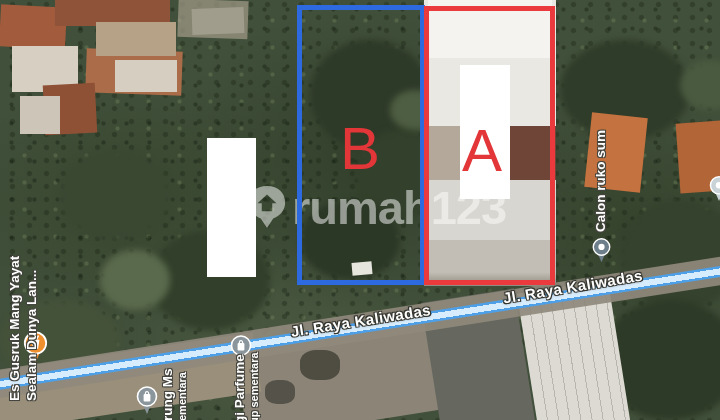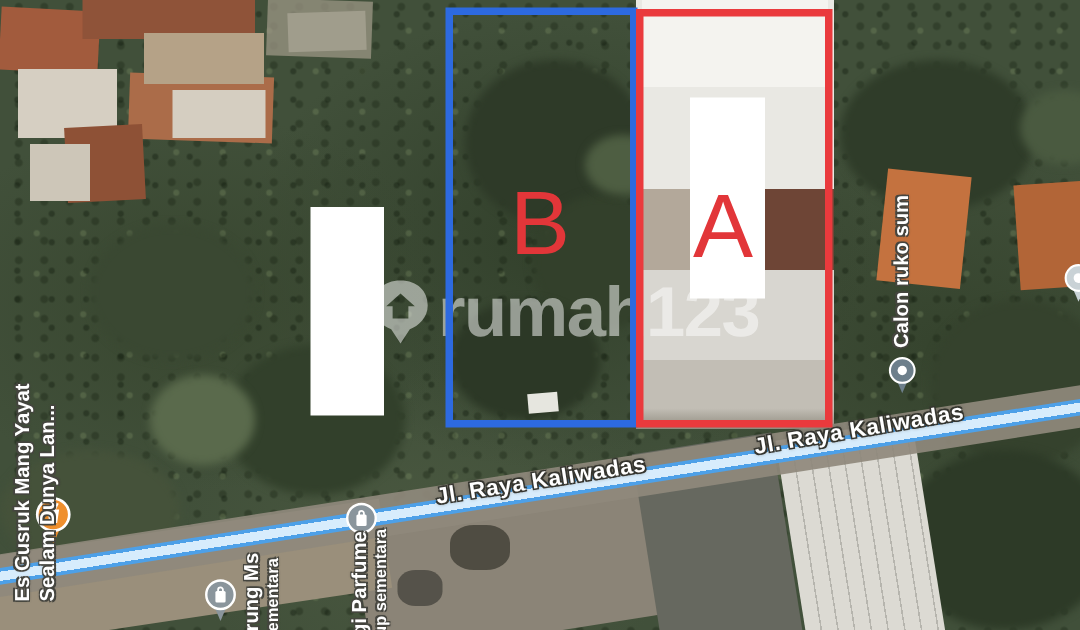--- a/index.html
+++ b/index.html
@@ -27,21 +27,21 @@
   
   .asphalt{left:-8px;top:371px;width:760px;height:28px;background:rgba(143,137,124,.92);
            transform:rotate(-8.9deg);transform-origin:0 50%;z-index:3;}
   .road-band{left:-8px;top:379.5px;width:760px;height:11px;
              transform:rotate(-8.9deg);transform-origin:0 50%;z-index:3;}
   .road-label{z-index:4;color:#fff;font-size:15px;font-weight:bold;letter-spacing:.4px;
               text-shadow:-1px -1px 0 #35352f,1px -1px 0 #35352f,-1px 1px 0 #35352f,
                            1px 1px 0 #35352f,0 0 3px #35352f;white-space:nowrap;}
 
   
-  .watermark{left:246px;top:184px;z-index:5;display:flex;align-items:flex-end;gap:4px;
+  .watermark{left:246px;top:184px;z-index:5;display:flex;align-items:flex-start;gap:4px;
              opacity:.5;pointer-events:none;}
   .watermark-text{color:#fff;font-size:47px;font-weight:bold;letter-spacing:-1px;line-height:1;}
 
   
   .white-rect{background:#fff;z-index:6;}
   .plot-box{z-index:7;background:transparent;box-sizing:border-box;}
   .plot-letter{z-index:8;color:#e23639;font-size:60px;line-height:66px;text-align:center;}
 
   
   .poi-label{z-index:9;transform:rotate(-90deg);transform-origin:0 0;white-space:nowrap;}

